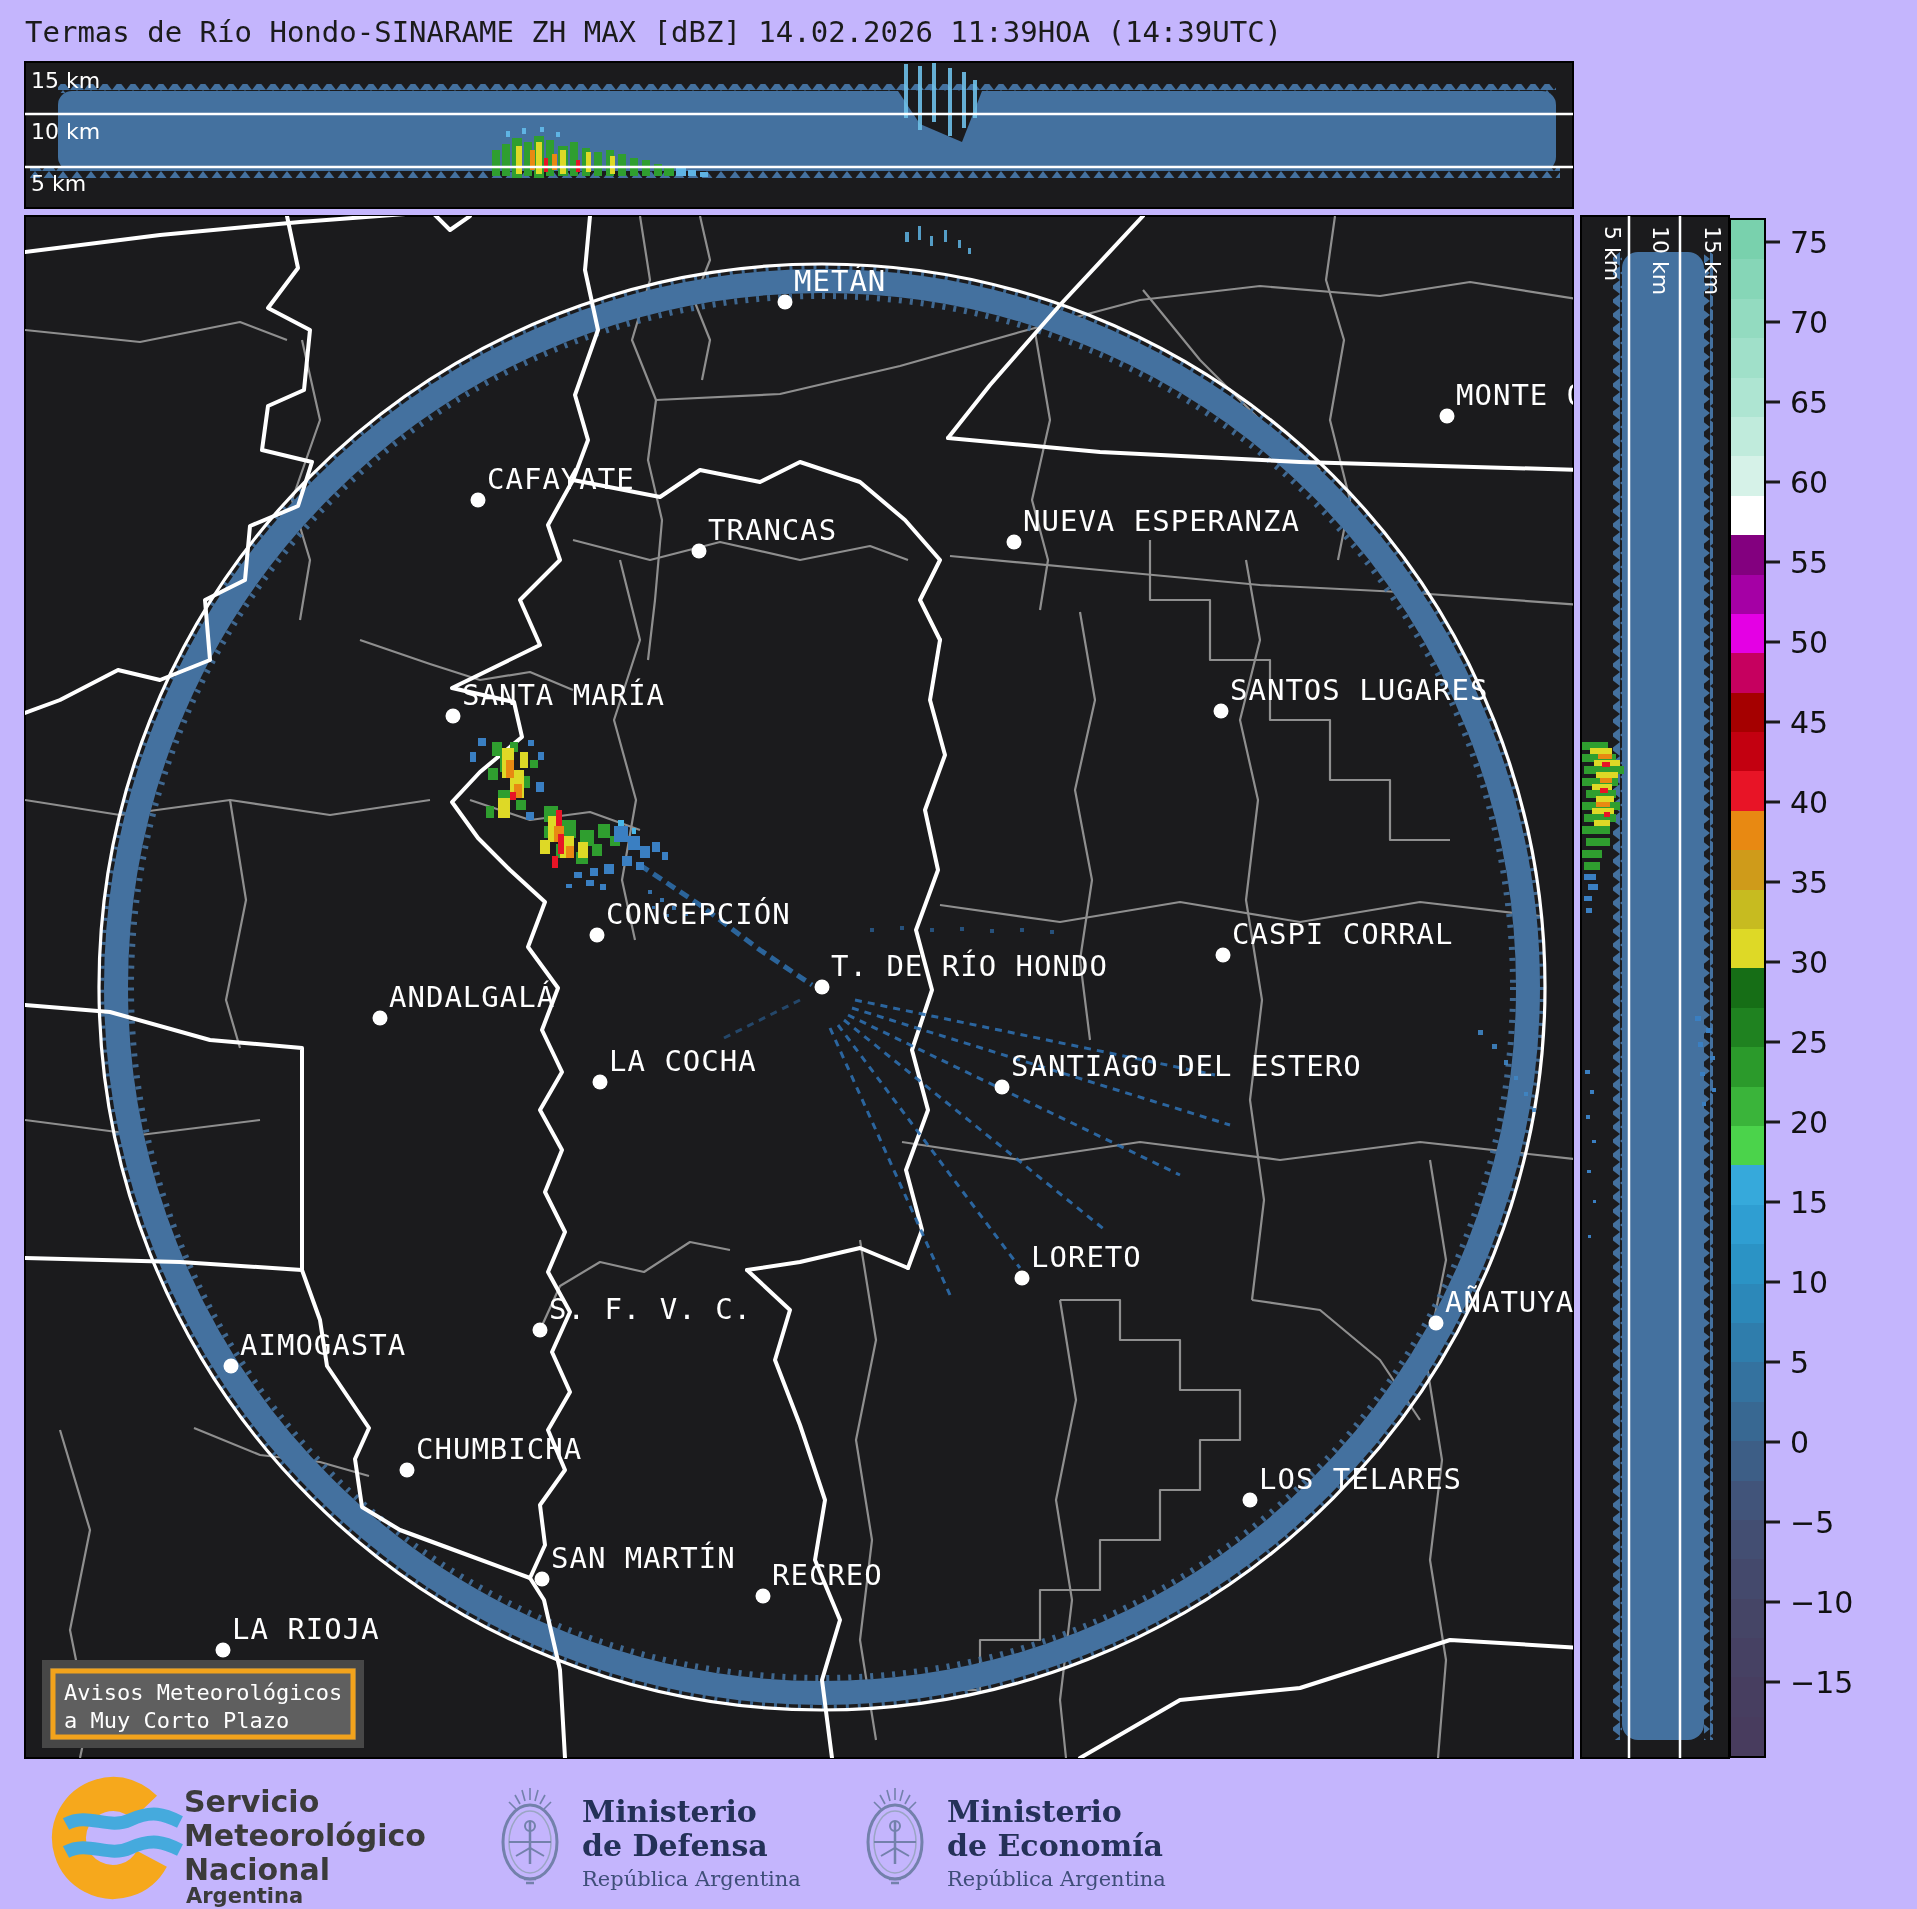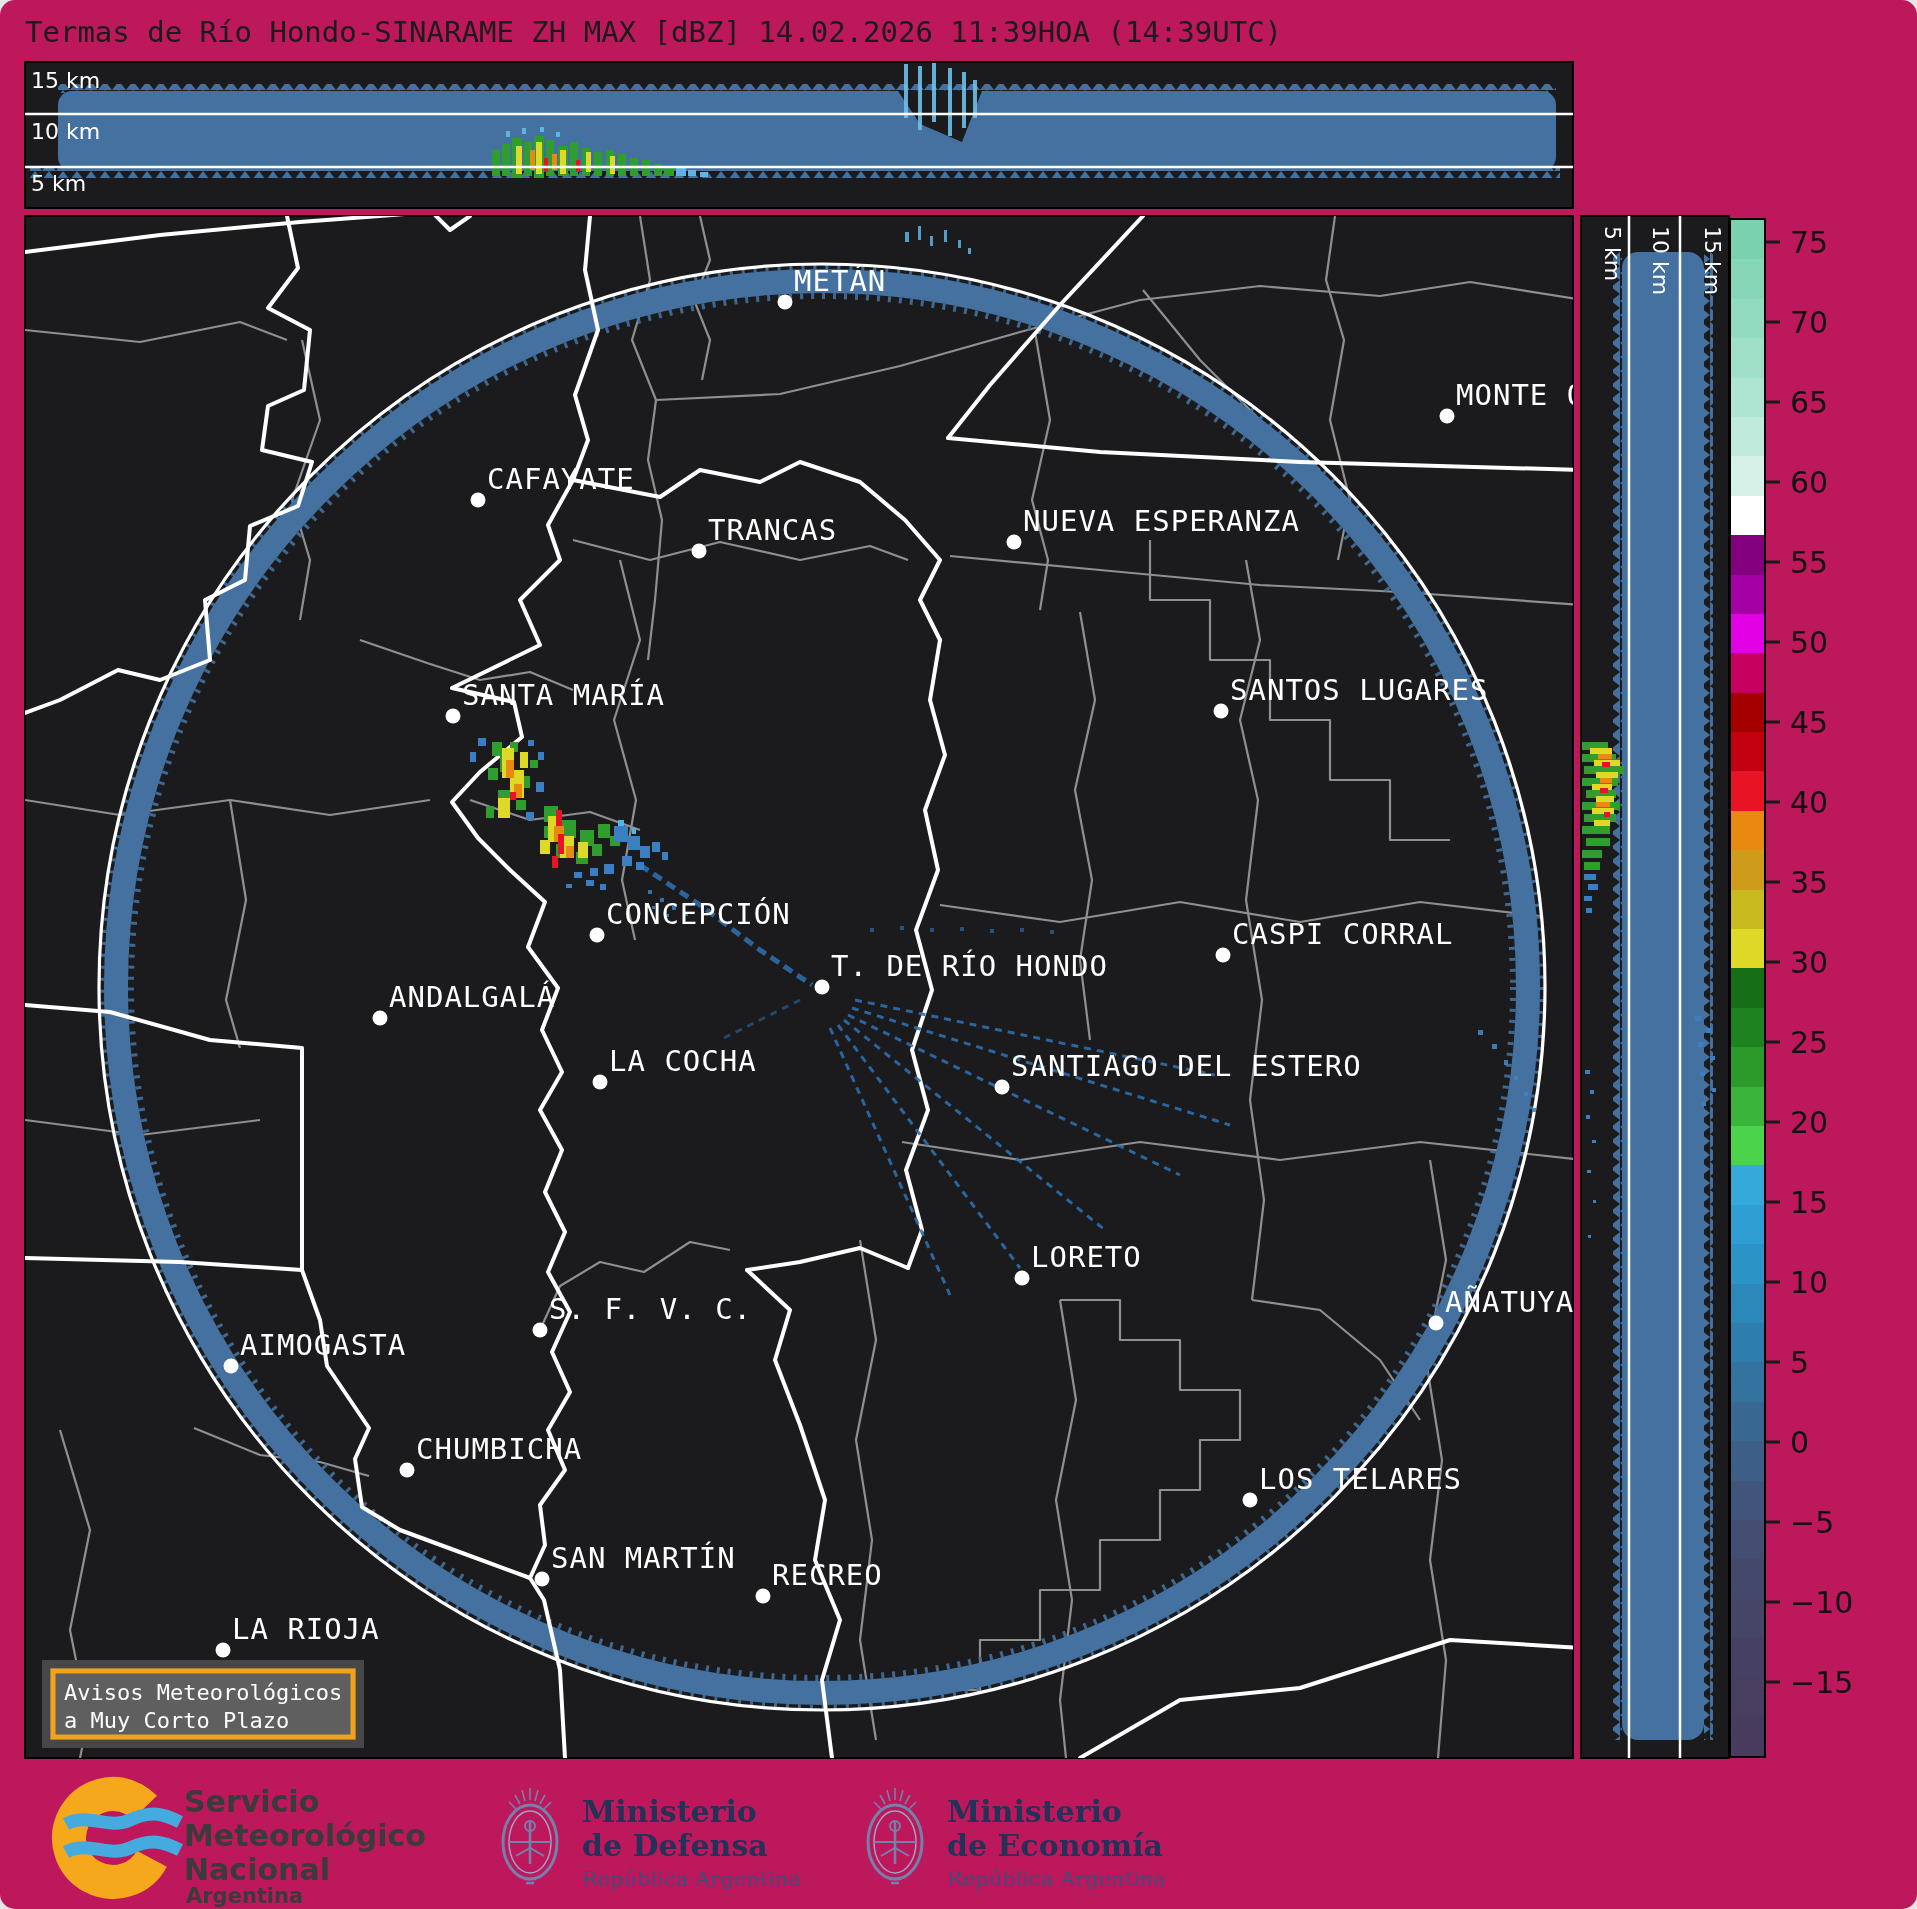--- a/index.html
+++ b/index.html
@@ -1,17 +1,17 @@
 <!DOCTYPE html>
 <html><head>
 <meta charset="utf-8">
 <style>
   html,body{margin:0;padding:0;background:#e6e6e6;}
-  #stage{position:relative;width:1917px;height:1909px;background:#be185d;overflow:hidden;
-         font-family:"DejaVu Sans","Liberation Sans",sans-serif;border-radius:15px;}
+  #stage{position:relative;width:1917px;height:1909px;background:#c4b5fd;overflow:hidden;
+         font-family:"DejaVu Sans","Liberation Sans",sans-serif;}
   #gfx{position:absolute;left:0;top:0;width:1917px;height:1909px;}
   .mono{font-family:"DejaVu Sans Mono","Liberation Mono",monospace;}
   .sans{font-family:"DejaVu Sans","Liberation Sans",sans-serif;}
   .serif{font-family:"DejaVu Serif","Liberation Serif",serif;}
   text.title{font-size:29px;fill:#1b1b1b;}
   text.city{font-size:29px;fill:#ffffff;letter-spacing:1px;}
   text.kmlab{font-size:22px;fill:#ffffff;}
   text.cbtick{font-size:30px;fill:#111111;}
   text.warn{font-size:22px;fill:#ffffff;}
   text.smn1{font-size:30px;fill:#3b3b3b;font-weight:bold;}

